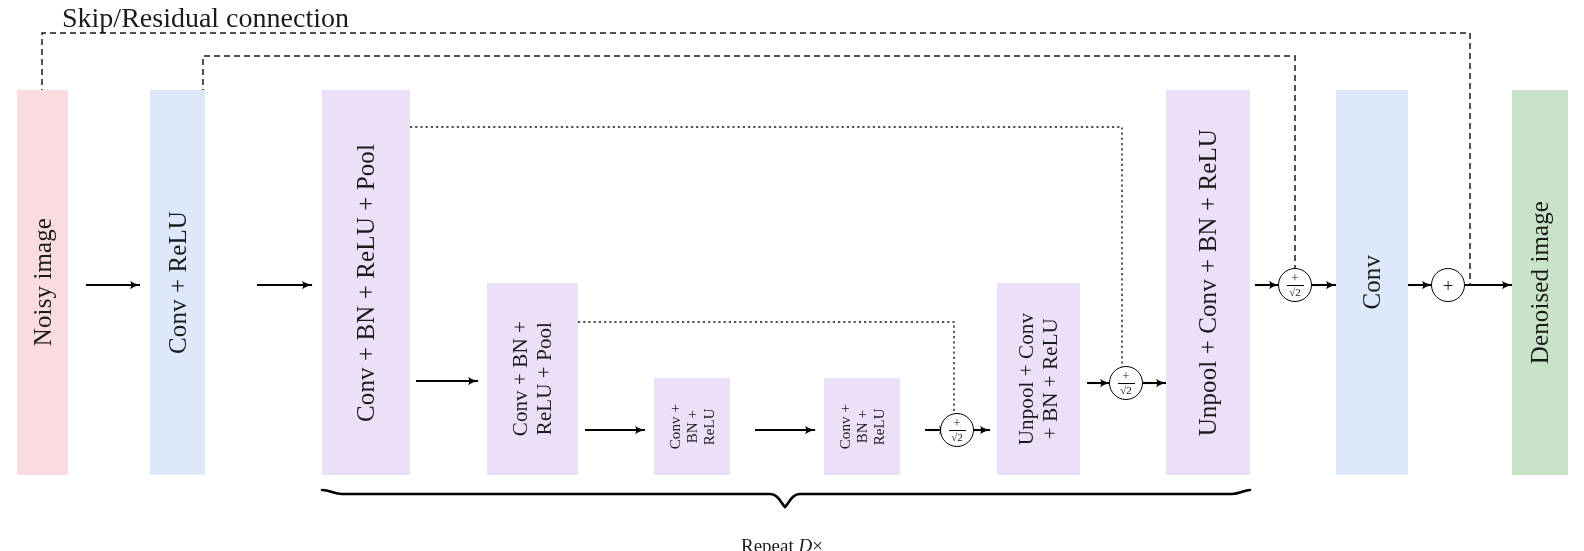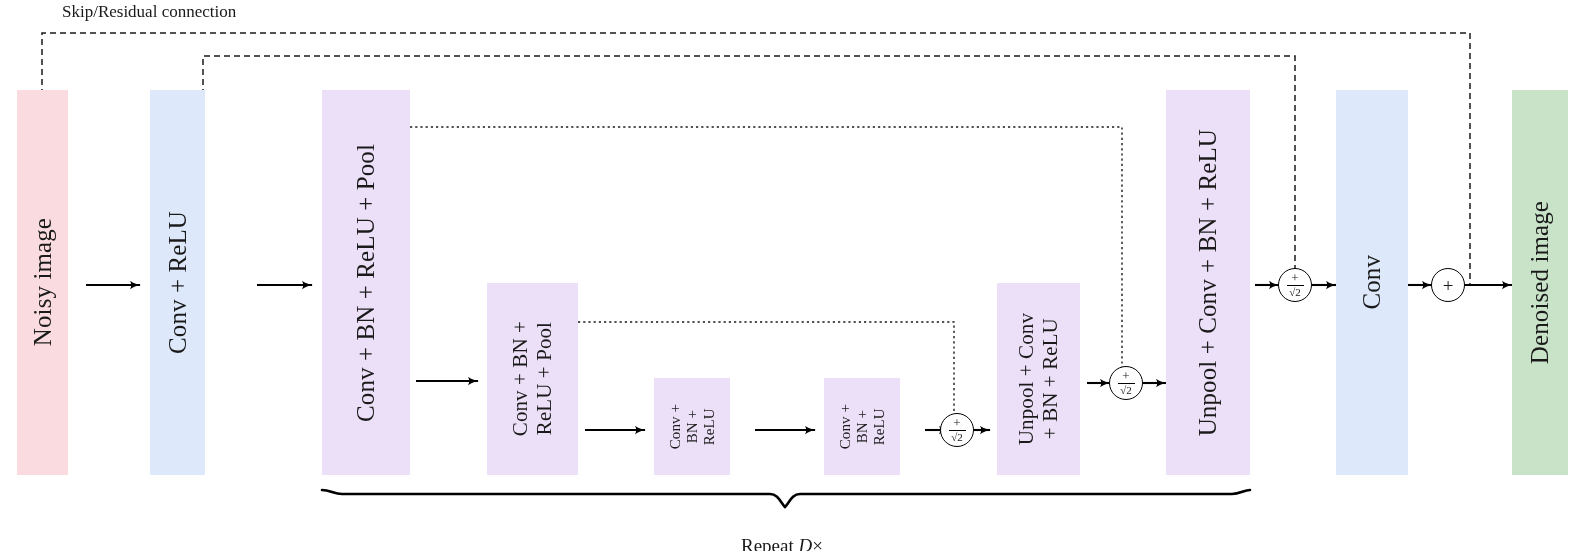--- a/index.html
+++ b/index.html
@@ -73,21 +73,21 @@
     padding-top:0.5px;
   }
   .plusglyph{font-size:19px;line-height:1;}
   
   .flatlabel{
     position:absolute;
     white-space:pre;
   }
   #skip-label{
     left:62px;top:2px;
-    font-size:17px;
+    font-size:28px;
   }
   #repeat-label{
     left:722px;top:513px;
     font-size:19px;
   }
   #repeat-label .ital{font-style:italic;}
 </style>
 </head>
 <body>
 

